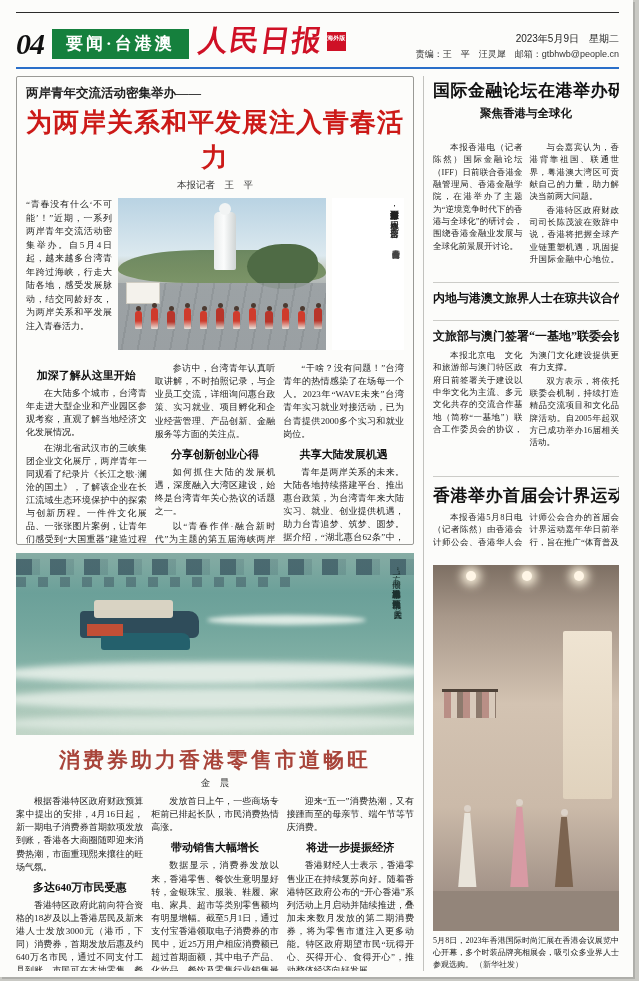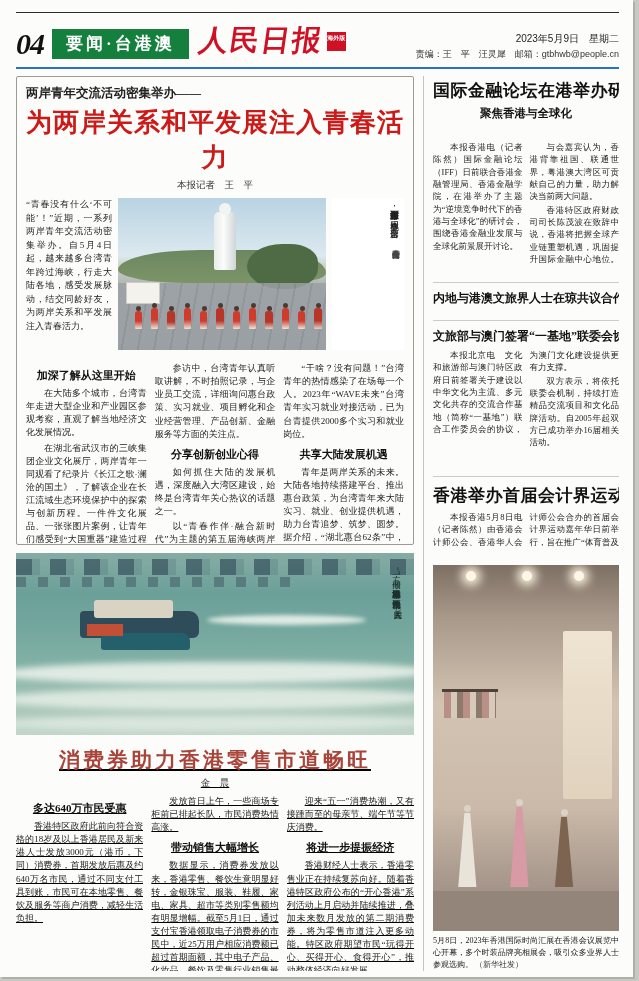--- a/index.html
+++ b/index.html
@@ -69,21 +69,21 @@
   .hb-b2 { left:12%; top:0; width:66%; height:30%; background:#d9d3c3 !important; border-radius:3px; }
   .hb-b3 { left:18%; top:56%; width:74%; height:30%; background:#24606c !important; border-radius:2px 8px 3px 3px; }
   .hb-b4 { left:6%; top:40%; width:30%; height:22%; background:#c24f36 !important; }
   .hb-wake { position:absolute; top:34%; left:48%; width:40%; height:10px; background:#e9f2ec; border-radius:50%; filter:blur(2px); opacity:.9; }
   .hb-foam1,.hb-foam2,.hb-foam3 { position:absolute; left:-4%; right:-4%; height:22px; background:#eef4ee; border-radius:50% 40% 55% 45%; filter:blur(3px); opacity:.85; }
   .hb-foam1 { bottom:28%; } .hb-foam2 { bottom:14%; opacity:.75; } .hb-foam3 { bottom:2%; height:16px; opacity:.6; }
   .hb-cap { position:absolute; top:14px; right:10px; writing-mode:vertical-rl; font-size:8.5px; line-height:1.8; color:#1e3230; }
   .hb-cap .credit { font-size:8px; }
 
   
-  .consume { margin-top:11px;text-decoration:underline; }
+  .consume { margin-top:11px; }
   .ctitle { font-size:21px; font-weight:bold; color:#a8443a; text-align:center; letter-spacing:3px; margin-bottom:3px; }
   .cby { text-align:center; font-size:9.5px; margin-bottom:5px; color:#333; }
   .ccols { display:flex; gap:8px; height:176px; overflow:hidden; }
 
   
   .rart { margin-bottom:4px; }
   .rtitle { font-size:17px; font-weight:bold; text-align:center; color:#111; letter-spacing:.5px; margin:3px 0 4px; white-space:nowrap; }
   .rtitle.tight { font-size:12px; letter-spacing:0; }
   .rsub { font-size:11.5px; font-weight:bold; text-align:center; margin-bottom:20px; color:#111; }
   .rbody { font-size:8.5px; line-height:1.45; text-align:justify; color:#1d1d1d; column-count:2; column-gap:7px; overflow:hidden; }
@@ -208,20 +208,21 @@
           <span>市面消费气氛浓厚。</span>
           <span class="credit">（人民图片）</span>
         </div>
       </div>
 
       <div class="consume">
         <div class="ctitle">消费券助力香港零售市道畅旺</div>
         <div class="cby">金　晨</div>
         <div class="ccols">
           <div class="bcol">
+            <p>根据香港特区政府财政预算案中提出的安排，4月16日起，新一期电子消费券首期款项发放到账，香港各大商圈随即迎来消费热潮，市面重现熙来攘往的旺场气氛。</p>
             <div class="subhead">多达640万市民受惠</div>
             <p>香港特区政府此前向符合资格的18岁及以上香港居民及新来港人士发放3000元（港币，下同）消费券，首期发放后惠及约640万名市民，通过不同支付工具到账，市民可在本地零售、餐饮及服务等商户消费，减轻生活负担。</p>
           </div>
           <div class="bcol">
             <p>发放首日上午，一些商场专柜前已排起长队，市民消费热情高涨。</p>
             <div class="subhead">带动销售大幅增长</div>
             <p>数据显示，消费券发放以来，香港零售、餐饮生意明显好转，金银珠宝、服装、鞋履、家电、家具、超市等类别零售额均有明显增幅。截至5月1日，通过支付宝香港领取电子消费券的市民中，近25万用户相应消费额已超过首期面额，其中电子产品、化妆品、餐饮及零售行业销售最为火爆，有商家单日营业额较平日增加两成。</p>
           </div>
           <div class="bcol">
             <p>迎来“五一”消费热潮，又有接踵而至的母亲节、端午节等节庆消费。</p>

